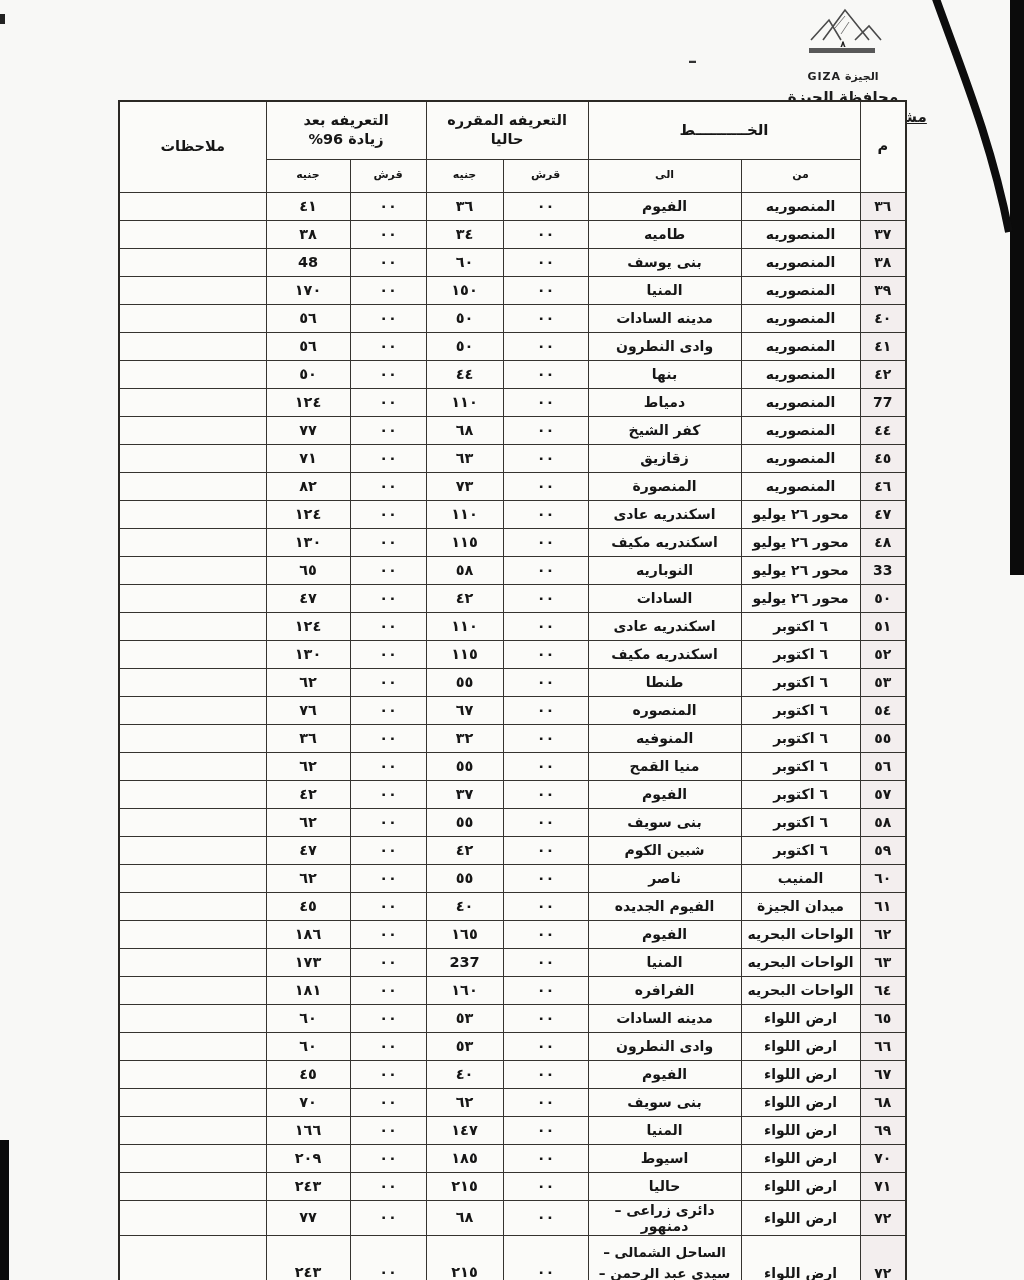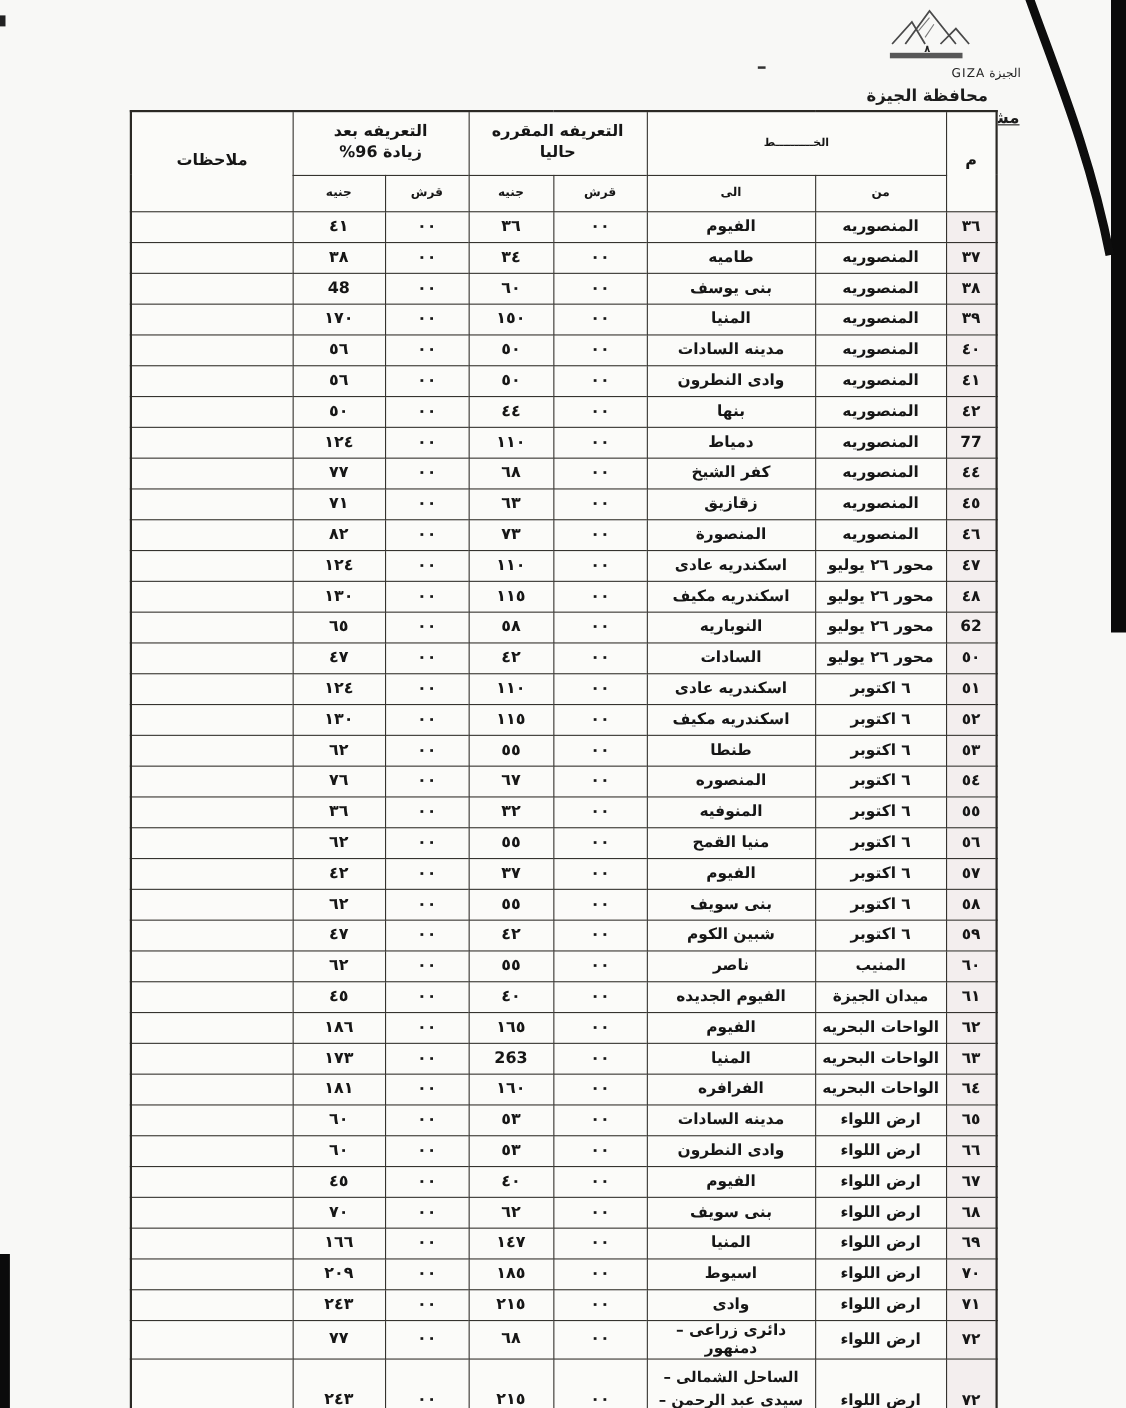--- a/index.html
+++ b/index.html
@@ -16,42 +16,42 @@
   .scan-diagonal{position:absolute;left:905px;top:0;width:119px;height:235px;pointer-events:none;}
   .scan-left-strip{position:absolute;left:0;bottom:0;width:9px;height:140px;background:#0b0b0b;}
   .scan-dot{position:absolute;left:0;top:14px;width:5px;height:10px;background:#222;}
 
   
   .letterhead{
     position:absolute;top:4px;right:96px;width:170px;
     text-align:center;direction:rtl;color:#1c1c1c;
   }
   .emblem{display:block;margin:0 auto;}
-  .logo-line{font-size:11px;font-weight:normal;letter-spacing:1px;margin-top:6px;color:#222;text-align:right;}
+  .logo-line{font-size:11px;font-weight:bold;letter-spacing:1px;margin-top:16px;color:#222;}
   .gov-line{font-size:15px;font-weight:bold;margin-top:5px;}
   .proj-line{font-size:15px;font-weight:bold;margin-top:2px;text-decoration:underline;}
   .stray-dash{position:absolute;left:688px;top:50px;font-size:18px;font-weight:bold;color:#333;}
 
   
   table.tariff{
     position:absolute;top:100px;left:118px;width:787px;
     border-collapse:collapse;table-layout:fixed;direction:rtl;
     background:#fbfbf9;
   }
   table.tariff th,table.tariff td{
     border:1.6px solid #35332f;
     text-align:center;vertical-align:middle;
     font-weight:bold;color:#161616;
     padding:1px 2px;overflow:hidden;
   }
   table.tariff{border:2.4px solid #2b2925;}
   thead th{font-size:14.5px;line-height:1.35;}
   .hdr-top{height:58px;}
   .hdr-sub th{height:30px;font-size:11px;}
-  .line-hdr{letter-spacing:0px;font-size:10px;margin-left:36px;}
+  .line-hdr{letter-spacing:0px;font-size:15px;margin-left:36px;}
   tbody td{height:25px;font-size:14px;line-height:1.15;}
   td.c-no{background:#f3eeee;font-size:14px;}
   td.c-from{font-size:14px;}
   td.c-to{font-size:14px;}
   td.c-num{font-size:14.5px;}
   tbody tr:last-child td{height:72px;}
   tbody tr:last-child td.c-to{font-size:13.5px;line-height:1.5;}
 </style>
 </head>
 <body>
@@ -237,21 +237,21 @@
           <td class="c-no">٤٨</td>
           <td class="c-from">محور ٢٦ يوليو</td>
           <td class="c-to">اسكندريه مكيف</td>
           <td class="c-num">٠٠</td>
           <td class="c-num">١١٥</td>
           <td class="c-num">٠٠</td>
           <td class="c-num">١٣٠</td>
           <td class="c-notes"></td>
         </tr>
         <tr>
-          <td class="c-no">62</td>
+          <td class="c-no">33</td>
           <td class="c-from">محور ٢٦ يوليو</td>
           <td class="c-to">النوباريه</td>
           <td class="c-num">٠٠</td>
           <td class="c-num">٥٨</td>
           <td class="c-num">٠٠</td>
           <td class="c-num">٦٥</td>
           <td class="c-notes"></td>
         </tr>
         <tr>
           <td class="c-no">٥٠</td>
@@ -381,21 +381,21 @@
           <td class="c-num">١٦٥</td>
           <td class="c-num">٠٠</td>
           <td class="c-num">١٨٦</td>
           <td class="c-notes"></td>
         </tr>
         <tr>
           <td class="c-no">٦٣</td>
           <td class="c-from">الواحات البحريه</td>
           <td class="c-to">المنيا</td>
           <td class="c-num">٠٠</td>
-          <td class="c-num">263</td>
+          <td class="c-num">237</td>
           <td class="c-num">٠٠</td>
           <td class="c-num">١٧٣</td>
           <td class="c-notes"></td>
         </tr>
         <tr>
           <td class="c-no">٦٤</td>
           <td class="c-from">الواحات البحريه</td>
           <td class="c-to">الفرافره</td>
           <td class="c-num">٠٠</td>
           <td class="c-num">١٦٠</td>
@@ -459,21 +459,21 @@
           <td class="c-to">اسيوط</td>
           <td class="c-num">٠٠</td>
           <td class="c-num">١٨٥</td>
           <td class="c-num">٠٠</td>
           <td class="c-num">٢٠٩</td>
           <td class="c-notes"></td>
         </tr>
         <tr>
           <td class="c-no">٧١</td>
           <td class="c-from">ارض اللواء</td>
-          <td class="c-to">وادى</td>
+          <td class="c-to">حاليا</td>
           <td class="c-num">٠٠</td>
           <td class="c-num">٢١٥</td>
           <td class="c-num">٠٠</td>
           <td class="c-num">٢٤٣</td>
           <td class="c-notes"></td>
         </tr>
         <tr>
           <td class="c-no">٧٢</td>
           <td class="c-from">ارض اللواء</td>
           <td class="c-to">دائرى زراعى – دمنهور</td>

